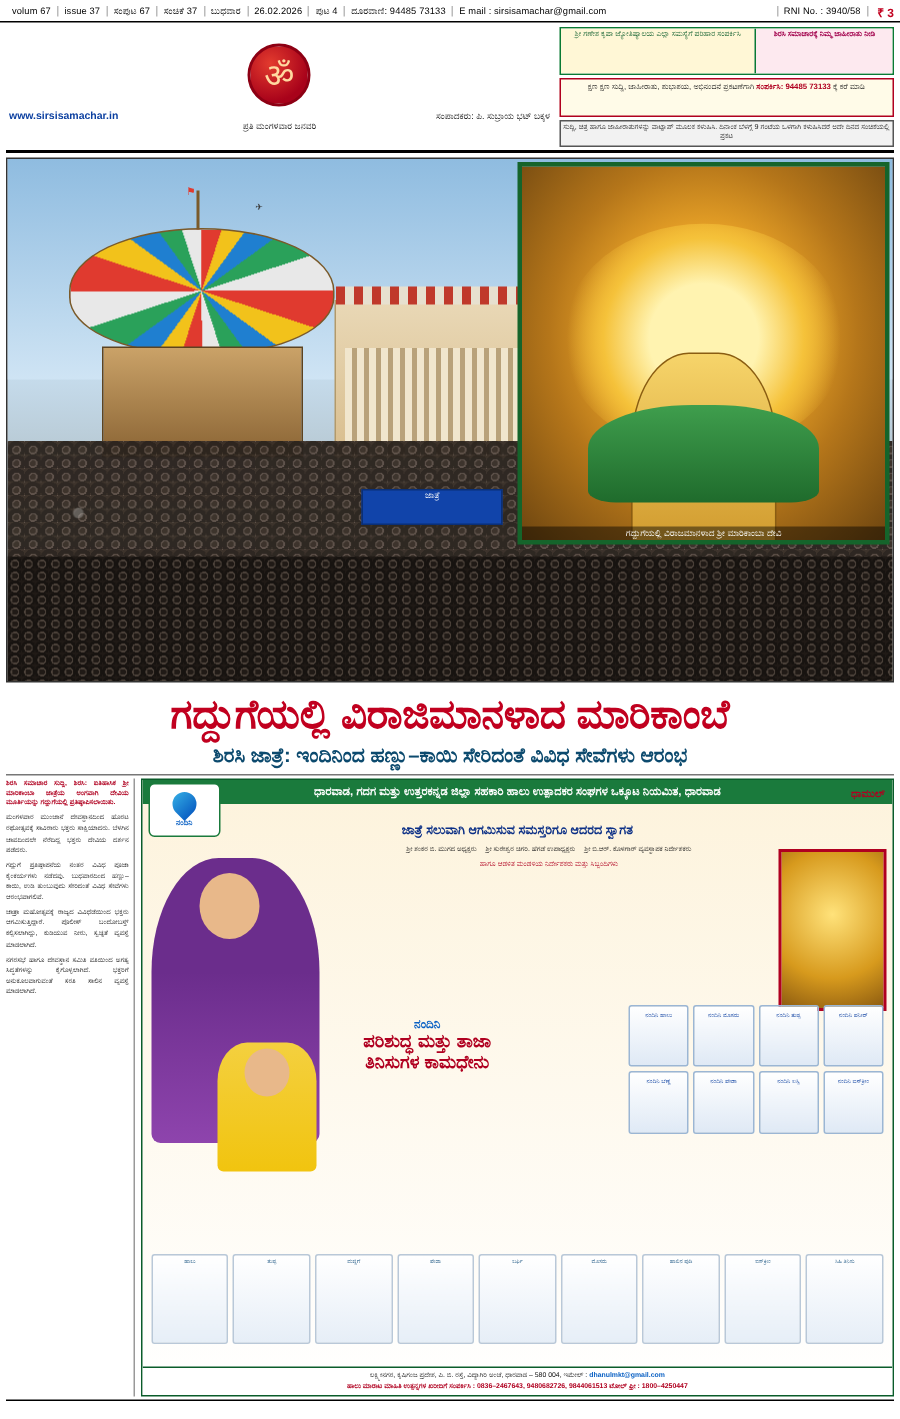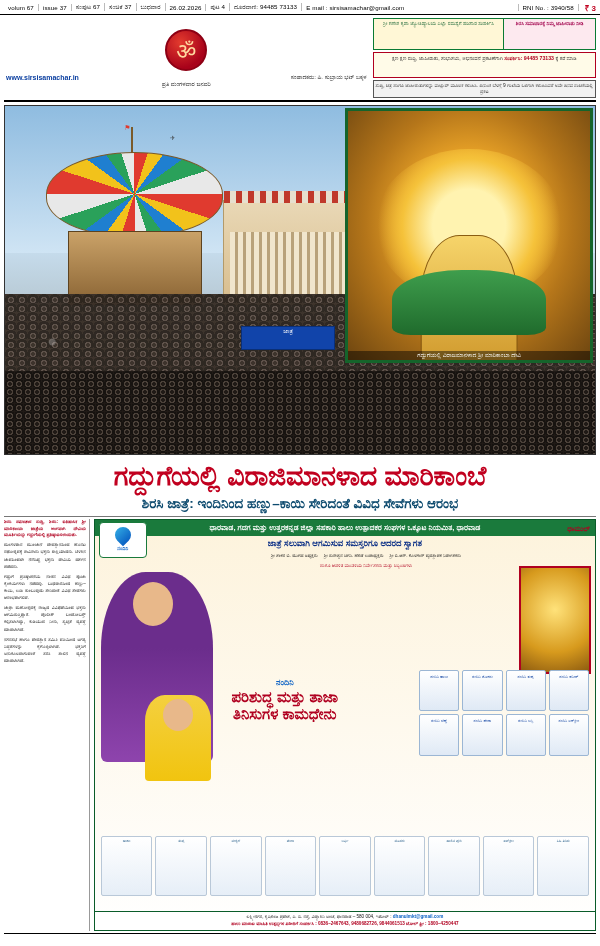--- a/index.html
+++ b/index.html
@@ -370,21 +370,21 @@
     font-weight: bold;
     text-align: center;
     margin-top: 4px;
     line-height: 1.2;
   }
   .ad-title3 {
     color: #0b2f86;
     font-size: 8.5px;
     font-weight: bold;
     text-align: center;
-    margin-top: 2px;
+    margin-top: 12px;
   }
   .ad-names {
     display: flex;
     justify-content: center;
     gap: 6px;
     margin-top: 4px;
     padding-left: 120px;
     padding-right: 78px;
   }
   .ad-names .n {
@@ -436,21 +436,21 @@
   }
   .ad-mid {
     position: absolute;
     left: 128px; top: 158px;
     width: 124px;
   }
   .ad-mid .l1 {
     color: #0b61c4; font-size: 8px; font-weight: bold; text-align: center;
   }
   .ad-mid .l2 {
-    color: #b00020; font-size: 15px; font-weight: bold; text-align: center; line-height:1.15;
+    color: #b00020; font-size: 12px; font-weight: bold; text-align: center; line-height:1.15;
   }
   .packs {
     position: absolute;
     right: 6px; top: 150px;
     width: 170px; height: 86px;
     display: grid;
     grid-template-columns: repeat(4, 1fr);
     grid-template-rows: repeat(2, 1fr);
     gap: 3px;
   }

